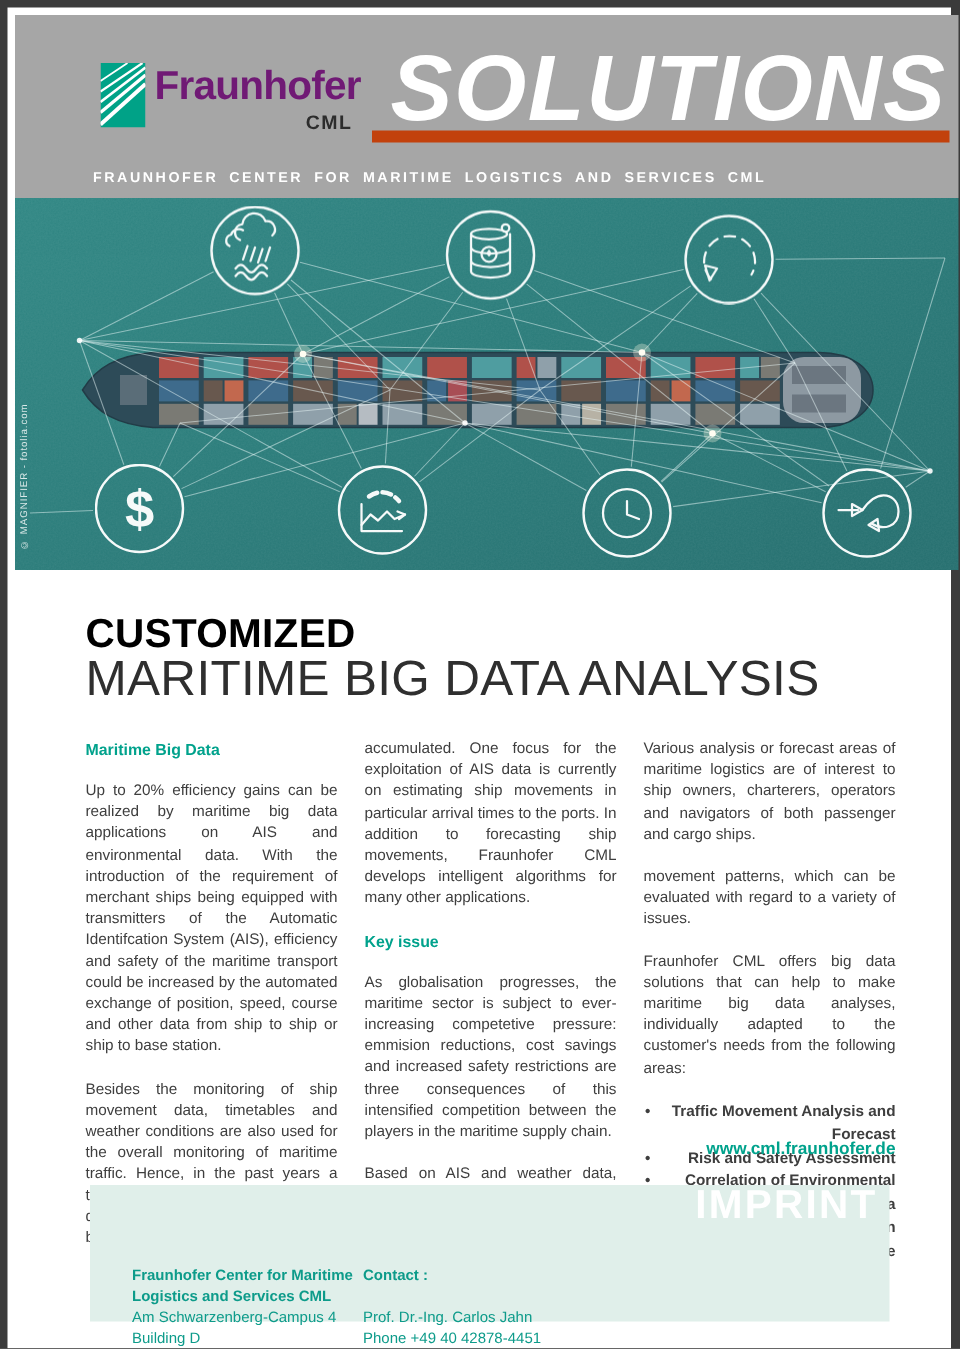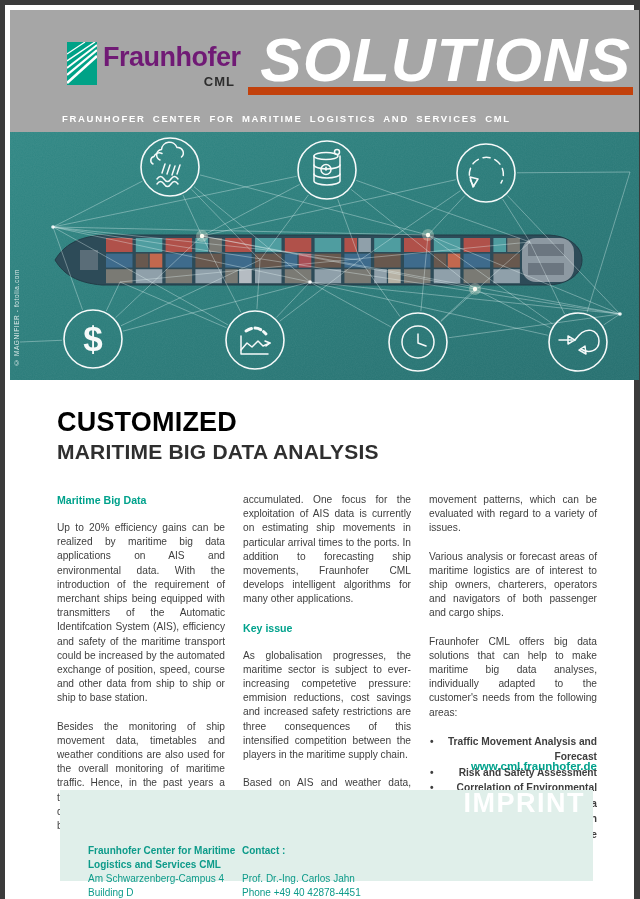--- a/index.html
+++ b/index.html
@@ -22,21 +22,21 @@
   
   .hero{position:absolute;left:5px;top:127px;width:629px;height:248px;overflow:hidden;
         background:linear-gradient(155deg,#308784 0%,#2a7c7a 45%,#256f6f 100%);}
   .hero svg{position:absolute;left:0;top:0;}
   .credit{position:absolute;left:3px;bottom:14px;writing-mode:vertical-rl;transform:rotate(180deg);
           font-size:6.5px;letter-spacing:.6px;color:rgba(255,255,255,.82);}
 
   
   .titleblock{position:absolute;left:52px;top:402px;line-height:30px;}
   .title-teal{font-size:27px;font-weight:bold;color:#000000;letter-spacing:.2px;}
-  .title-dark{font-size:21px;font-weight:bold;color:#2f2f2f;letter-spacing:.2px;}
+  .title-dark{font-size:33px;font-weight:normal;color:#2f2f2f;letter-spacing:.2px;}
 
   
   .cols{position:absolute;left:52px;top:488px;width:540px;display:flex;gap:18px;}
   .col{width:168px;font-size:10.2px;line-height:14.2px;color:#3e3e3e;text-align:justify;}
   .col h3{margin:13px 0 14px 0;font-size:10.6px;line-height:14px;color:#00a28c;font-weight:bold;text-align:left;}
   .col h3.first{margin-top:0;}
   .col p{margin:0 0 14px 0;}
   .bullets{margin-top:14px;}
   .bullet{position:relative;padding-left:16px;text-align:right;line-height:15.5px;font-weight:bold;}
   .bullet::before{content:"\2022";position:absolute;left:1px;top:0;}
@@ -273,22 +273,22 @@
         <p>Up to 20% efficiency gains can be realized by maritime big data applications on AIS and environmental data. With the introduction of the requirement of merchant ships being equipped with transmitters of the Automatic Identifcation System (AIS), efficiency and safety of the maritime transport could be increased by the automated exchange of position, speed, course and other data from ship to ship or ship to base station.</p>
         <p>Besides the monitoring of ship movement data, timetables and weather conditions are also used for the overall monitoring of maritime traffic. Hence, in the past years a treasury of data of unexcpeted dimensions and possibilities has been</p>
       </div>
       <div class="col">
         <p>accumulated. One focus for the exploitation of AIS data is currently on estimating ship movements in particular arrival times to the ports. In addition to forecasting ship movements, Fraunhofer CML develops intelligent algorithms for many other applications.</p>
         <h3>Key issue</h3>
         <p>As globalisation progresses, the maritime sector is subject to ever-increasing competetive pressure: emmision reductions, cost savings and increased safety restrictions are three consequences of this intensified competition between the players in the maritime supply chain.</p>
         <p>Based on AIS and weather data, CML maintains algorithms for analysing traffic and</p>
       </div>
       <div class="col">
+        <p>Various analysis or forecast areas of maritime logistics are of interest to ship owners, charterers, operators and navigators of both passenger and cargo ships.</p>
         <p>movement patterns, which can be evaluated with regard to a variety of issues.</p>
-        <p>Various analysis or forecast areas of maritime logistics are of interest to ship owners, charterers, operators and navigators of both passenger and cargo ships.</p>
         <p>Fraunhofer CML offers big data solutions that can help to make maritime big data analyses, individually adapted to the customer's needs from the following areas:</p>
         <div class="bullets">
           <div class="bullet">Traffic Movement Analysis and Forecast</div>
           <div class="bullet">Risk and Safety Assessment</div>
           <div class="bullet">Correlation of Environmental Data</div>
           <div class="bullet">Anomaly Detection &amp; Collision Avoidance</div>
         </div>
       </div>
     </div>
 

